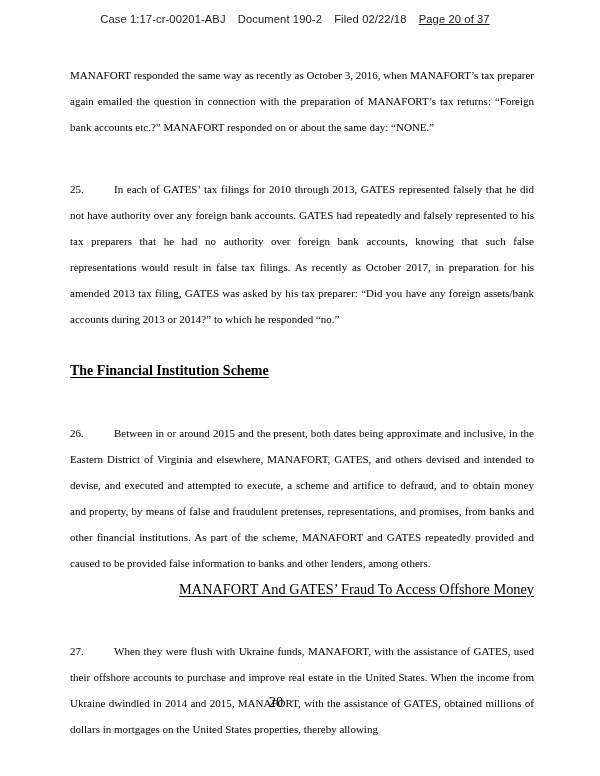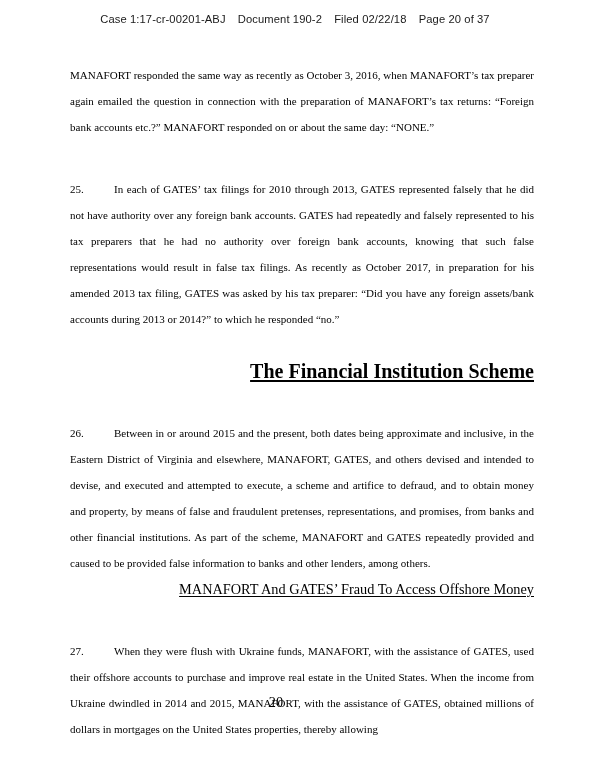--- a/index.html
+++ b/index.html
@@ -31,21 +31,21 @@
     left: 0;
     width: 600px;
     text-align: center;
     font-family: "Liberation Sans", "DejaVu Sans", sans-serif;
     font-size: 11.2px;
     letter-spacing: 0.1px;
     color: #1a1a1a;
     white-space: nowrap;
   }
   .ecf-header .seg { margin-right: 9px; }
-  .ecf-header .seg:last-child { margin-right: 10px; }
+  .ecf-header .seg:last-child { margin-right: 10px; text-decoration: underline; }
 
   
   .body-col {
     position: absolute;
     top: 62px;
     left: 70px;
     width: 464px;
   }
 
   p.para {
@@ -66,23 +66,23 @@
   }
   p.numbered .pnum {
     display: inline-block;
     width: 44px;
     margin-top: 36px;
   }
 
   
   .section-heading {
     margin: 0;
-    font-size: 20px;
+    font-size: 14px;
     line-height: 26px;
-    text-align: right;
+    text-align: left;
     font-weight: bold;
   }
   .section-heading span {
     text-decoration: underline;
     text-underline-offset: 2px;
   }
 
   
   .spacer-line {
     height: 26px;

